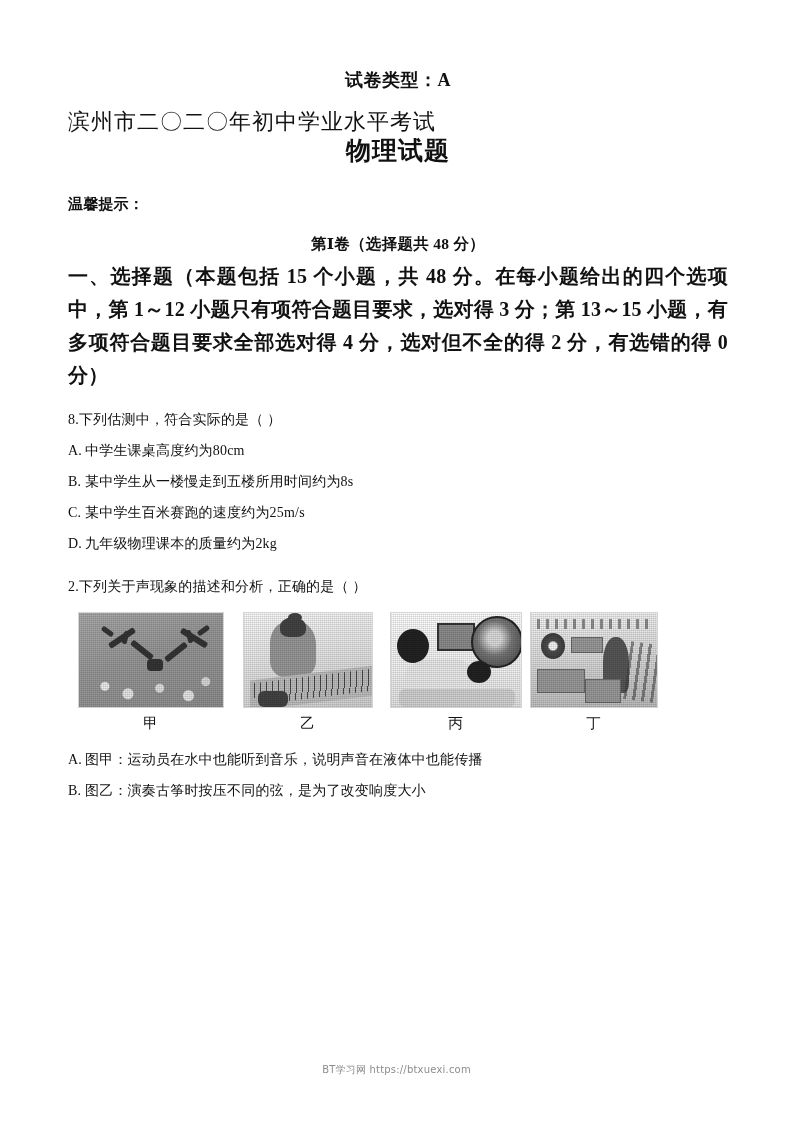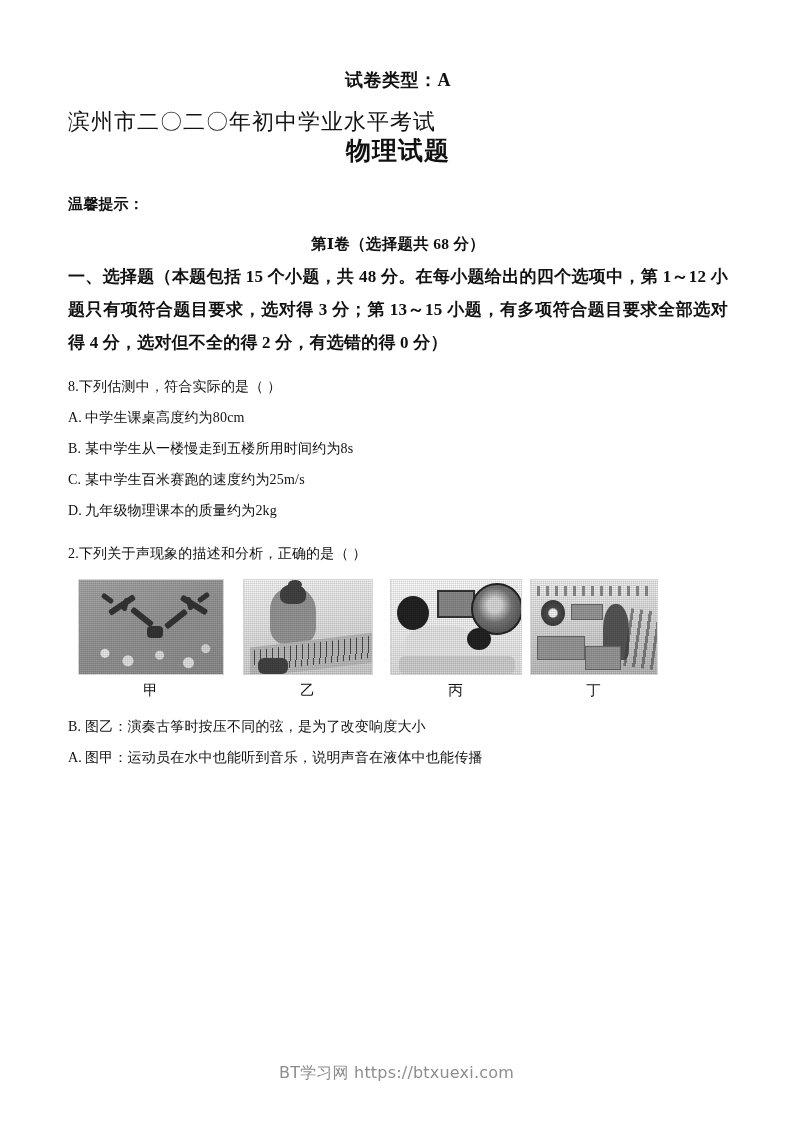--- a/index.html
+++ b/index.html
@@ -79,21 +79,21 @@
   .part-head {
     text-align: center;
     font-weight: bold;
     font-size: 15.5px;
     line-height: 33px;
     margin-top: 6px;
     letter-spacing: 0.3px;
   }
   .section-intro {
     font-weight: bold;
-    font-size: 17px;
+    font-size: 20px;
     line-height: 33px;
     text-align: justify;
     text-justify: inter-character;
     letter-spacing: 0.2px;
   }
 
   
   .question {
     font-size: 14px;
     line-height: 31px;
@@ -245,40 +245,40 @@
   }
 
   
   .watermark {
     position: absolute;
     left: 0;
     top: 1063px;
     width: 793px;
     text-align: center;
     color: #8d8d8d;
-    font-size: 16px;
+    font-size: 10px;
     font-family: "DejaVu Sans", "Liberation Sans", sans-serif;
     letter-spacing: 0.2px;
   }
 </style>
 </head>
 <body>
 
 <div class="page">
   <div class="content">
 
     <div class="doc-type">试卷类型：A</div>
     <div class="doc-title">滨州市二〇二〇年初中学业水平考试</div>
     <div class="doc-subtitle">物理试题</div>
 
     <div class="notice">
       <div class="notice-head">温馨提示：</div>
     </div>
 
-    <div class="part-head">第Ⅰ卷（选择题共 68 分）</div>
+    <div class="part-head">第Ⅰ卷（选择题共 48 分）</div>
     <div class="section-intro">一、选择题（本题包括 15 个小题，共 48 分。在每小题给出的四个选项中，第 1～12 小题只有项符合题目要求，选对得 3 分；第 13～15 小题，有多项符合题目要求全部选对得 4 分，选对但不全的得 2 分，有选错的得 0 分）</div>
 
     <div class="question">8.下列估测中，符合实际的是（      ）</div>
     <div class="option">
       <span class="opt-letter">A.</span><span>中学生课桌高度约为80cm</span>
     </div>
     <div class="option">
       <span class="opt-letter">B.</span><span>某中学生从一楼慢走到五楼所用时间约为8s</span>
     </div>
     <div class="option">
@@ -344,22 +344,22 @@
           <div class="fw-row" style="left:96px; top:30px; width:30px; height:58px; transform:rotate(8deg);"></div>
           <div class="fw-mach" style="left:54px; top:66px; width:34px; height:22px;"></div>
           <div class="grain"></div>
         </div>
         <div class="fig-cap">丁</div>
       </div>
 
     </div>
 
     <div class="option">
+      <span class="opt-letter">A.</span><span>图甲：运动员在水中也能听到音乐，说明声音在液体中也能传播</span>
+    </div>
+    <div class="option">
       <span class="opt-letter">B.</span><span>图乙：演奏古筝时按压不同的弦，是为了改变响度大小</span>
-    </div>
-    <div class="option">
-      <span class="opt-letter">A.</span><span>图甲：运动员在水中也能听到音乐，说明声音在液体中也能传播</span>
     </div>
 
   </div>
 
   <div class="watermark">BT学习网 https://btxuexi.com</div>
 </div>
 
 </body></html>

